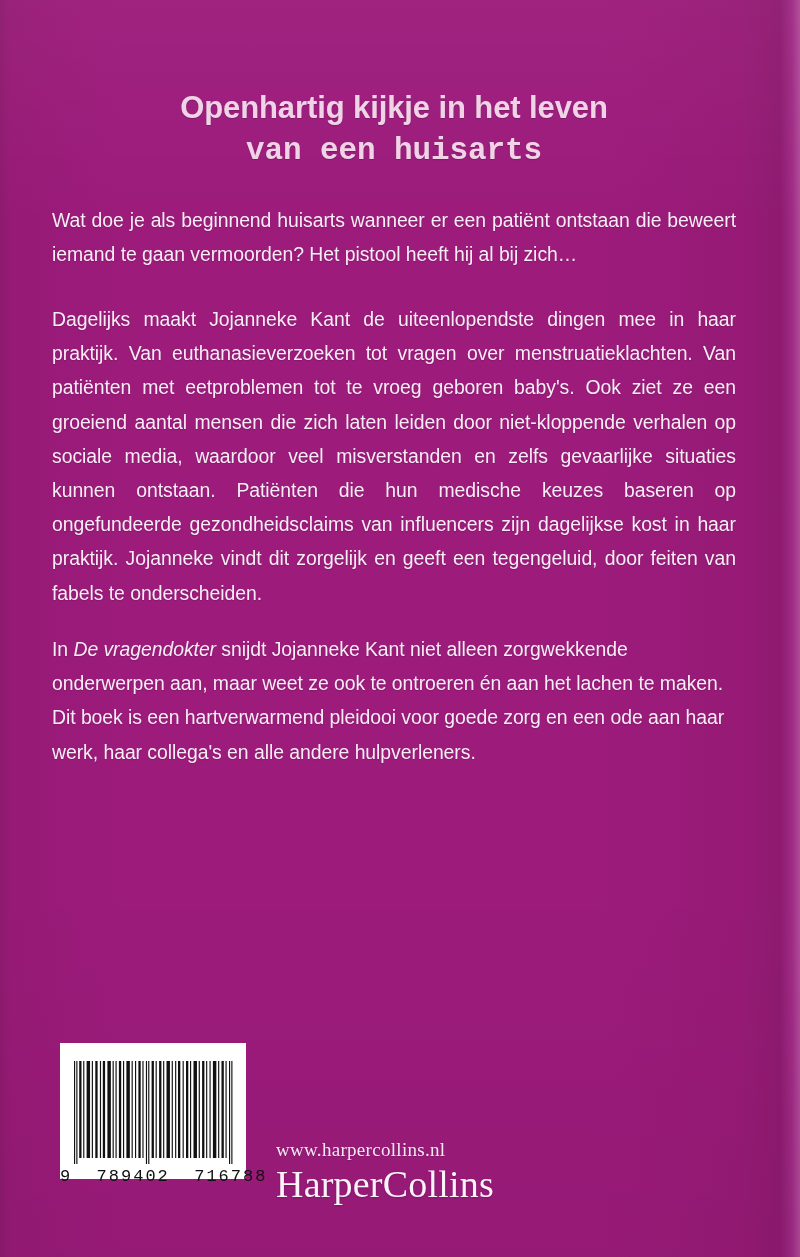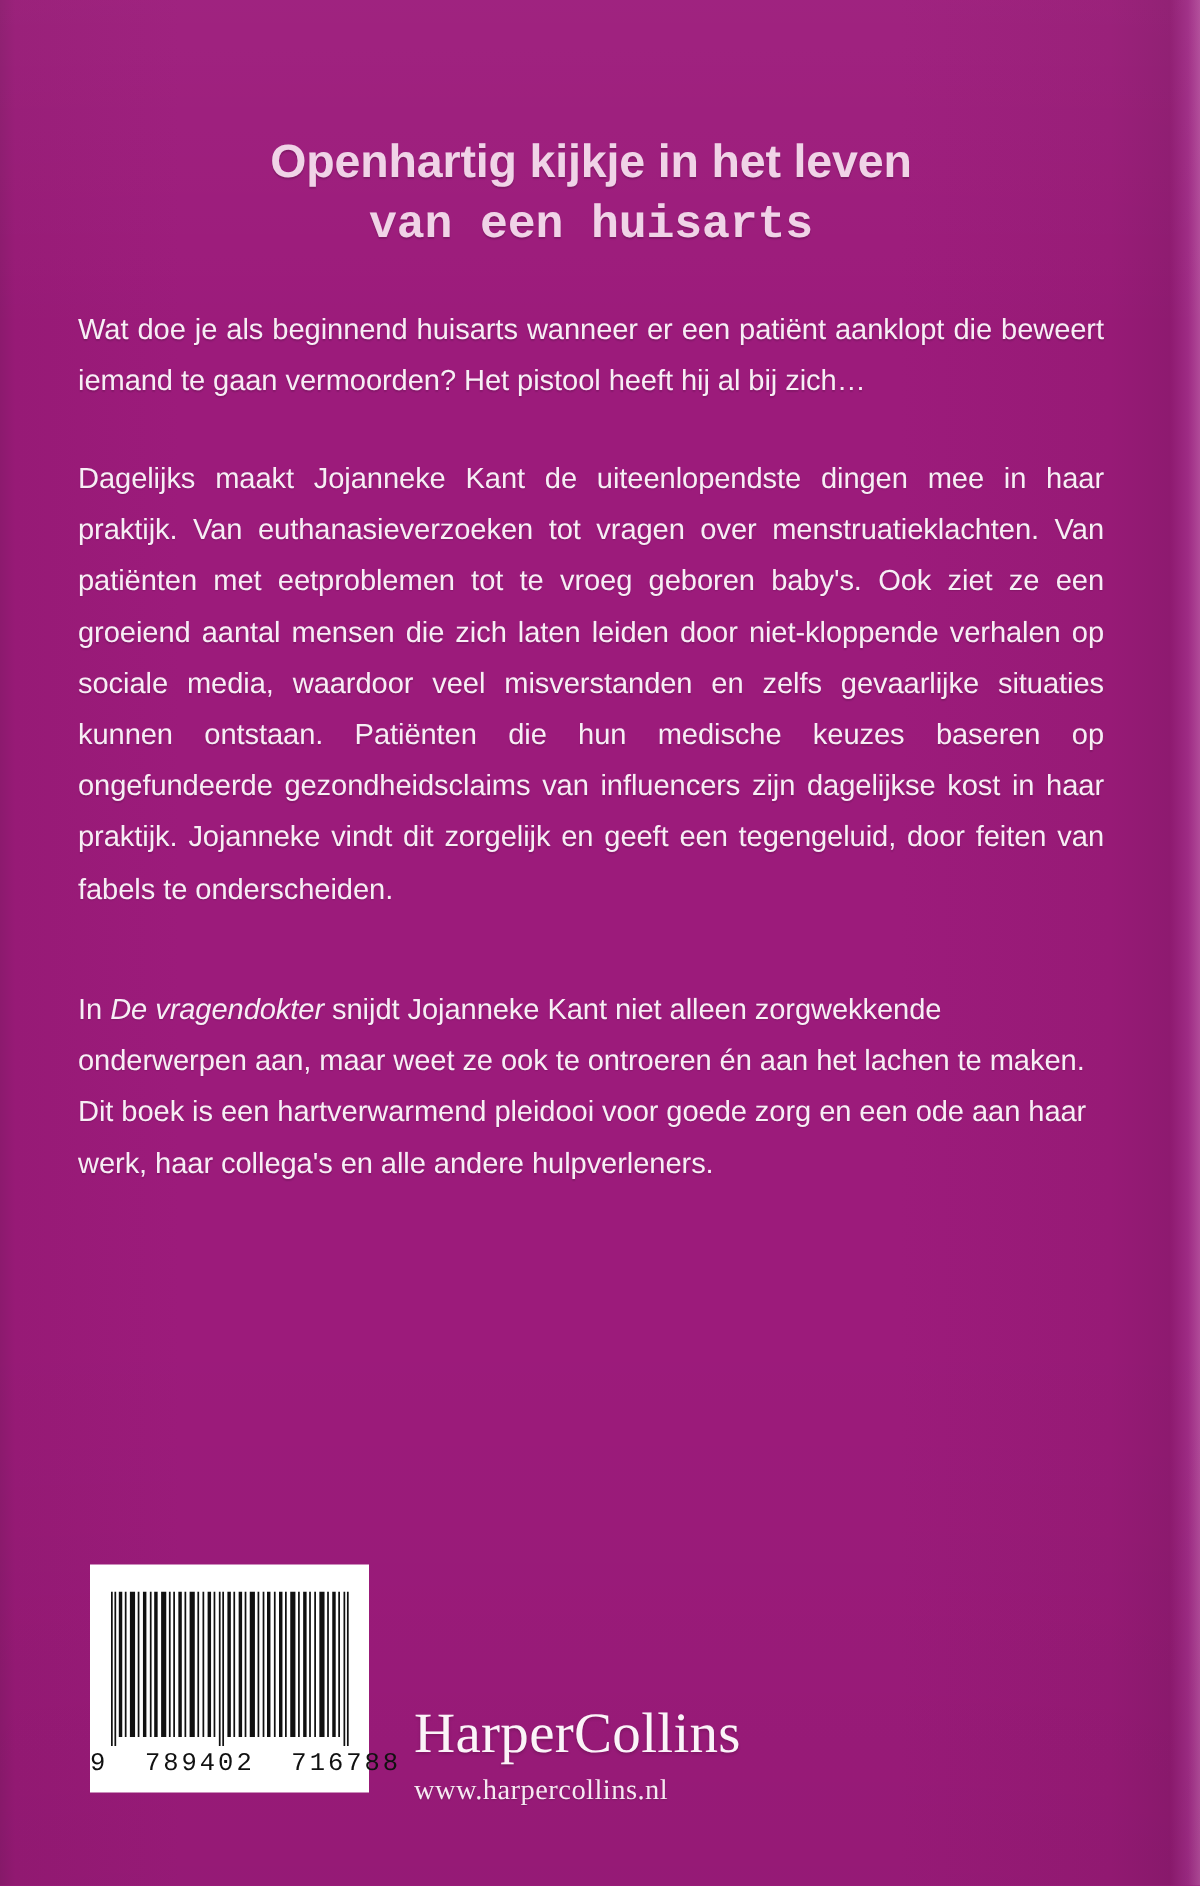--- a/index.html
+++ b/index.html
@@ -78,30 +78,30 @@
     line-height: 34.2px;
     text-align: justify;
     text-justify: inter-word;
     letter-spacing: -0.05px;
     text-shadow: 0 1px 1px rgba(0,0,0,0.14);
   }
   .body-block.p1 { top: 203px; }
   .body-block.p2 { top: 302px; }
   .body-block.p3 { top: 632px; }
   .body-block p { margin: 0; }
-  .body-block p.last { text-align: left; margin-top: 24px; }
+  .body-block p.last { text-align: left; }
   .title-italic { font-style: italic; }
 
   
   #barcode-box {
     position: absolute;
     left: 60px;
     top: 1043px;
     width: 186px;
-    height: 152px;
+    height: 136px;
     background: #ffffff;
     box-sizing: border-box;
   }
   #barcode-bars {
     position: absolute;
     left: 14px;
     top: 18px;
     width: 160px;
     height: 103px;
     display: block;
@@ -153,21 +153,21 @@
   <div id="sheen"></div>
 
   <div id="content">
 
     <div class="headline">
       <span class="l1">Openhartig kijkje in het leven</span>
       <span class="l2">van een huisarts</span>
     </div>
 
     <div class="body-block p1">
-      <p>Wat doe je als beginnend huisarts wanneer er een patiënt aanklopt die beweert iemand te gaan vermoorden? Het pistool heeft hij al bij zich…</p>
+      <p>Wat doe je als beginnend huisarts wanneer er een patiënt ontstaan die beweert iemand te gaan vermoorden? Het pistool heeft hij al bij zich…</p>
     </div>
 
     <div class="body-block p2">
       <p>Dagelijks maakt Jojanneke Kant de uiteenlopendste dingen mee in haar praktijk. Van euthanasieverzoeken tot vragen over menstruatieklachten. Van patiënten met eetproblemen tot te vroeg geboren baby's. Ook ziet ze een groeiend aantal mensen die zich laten leiden door niet-kloppende verhalen op sociale media, waardoor veel misverstanden en zelfs gevaarlijke situaties kunnen ontstaan. Patiënten die hun medische keuzes baseren op ongefundeerde gezondheidsclaims van influencers zijn dagelijkse kost in haar praktijk. Jojanneke vindt dit zorgelijk en geeft een tegengeluid, door feiten van fabels te onderscheiden.</p>
     </div>
 
     <div class="body-block p3">
       <p class="last"><span>In </span><span class="title-italic">De vragendokter</span><span> snijdt Jojanneke Kant niet alleen zorgwekkende onderwerpen aan, maar weet ze ook te ontroeren én aan het lachen te maken. Dit boek is een hartverwarmend pleidooi voor goede zorg en een ode aan haar werk, haar collega's en alle andere hulpverleners.</span></p>
     </div>
 
@@ -216,17 +216,17 @@
       <rect x="144.1" y="0" width="1.15" height="97" fill="#111"></rect>
       <rect x="147.5" y="0" width="2.3" height="97" fill="#111"></rect>
       <rect x="151.5" y="0" width="1.15" height="97" fill="#111"></rect>
       <rect x="155.0" y="0" width="1.15" height="103" fill="#111"></rect>
       <rect x="157.3" y="0" width="1.15" height="103" fill="#111"></rect>
     </svg>
     <div id="barcode-digits">9  789402  716788</div>
   </div>
 
   <div id="publisher">
+    <div id="publisher-url">www.harpercollins.nl</div>
     <div id="publisher-name">HarperCollins</div>
-    <div id="publisher-url">www.harpercollins.nl</div>
   </div>
 
 </div>
 
 </body></html>

